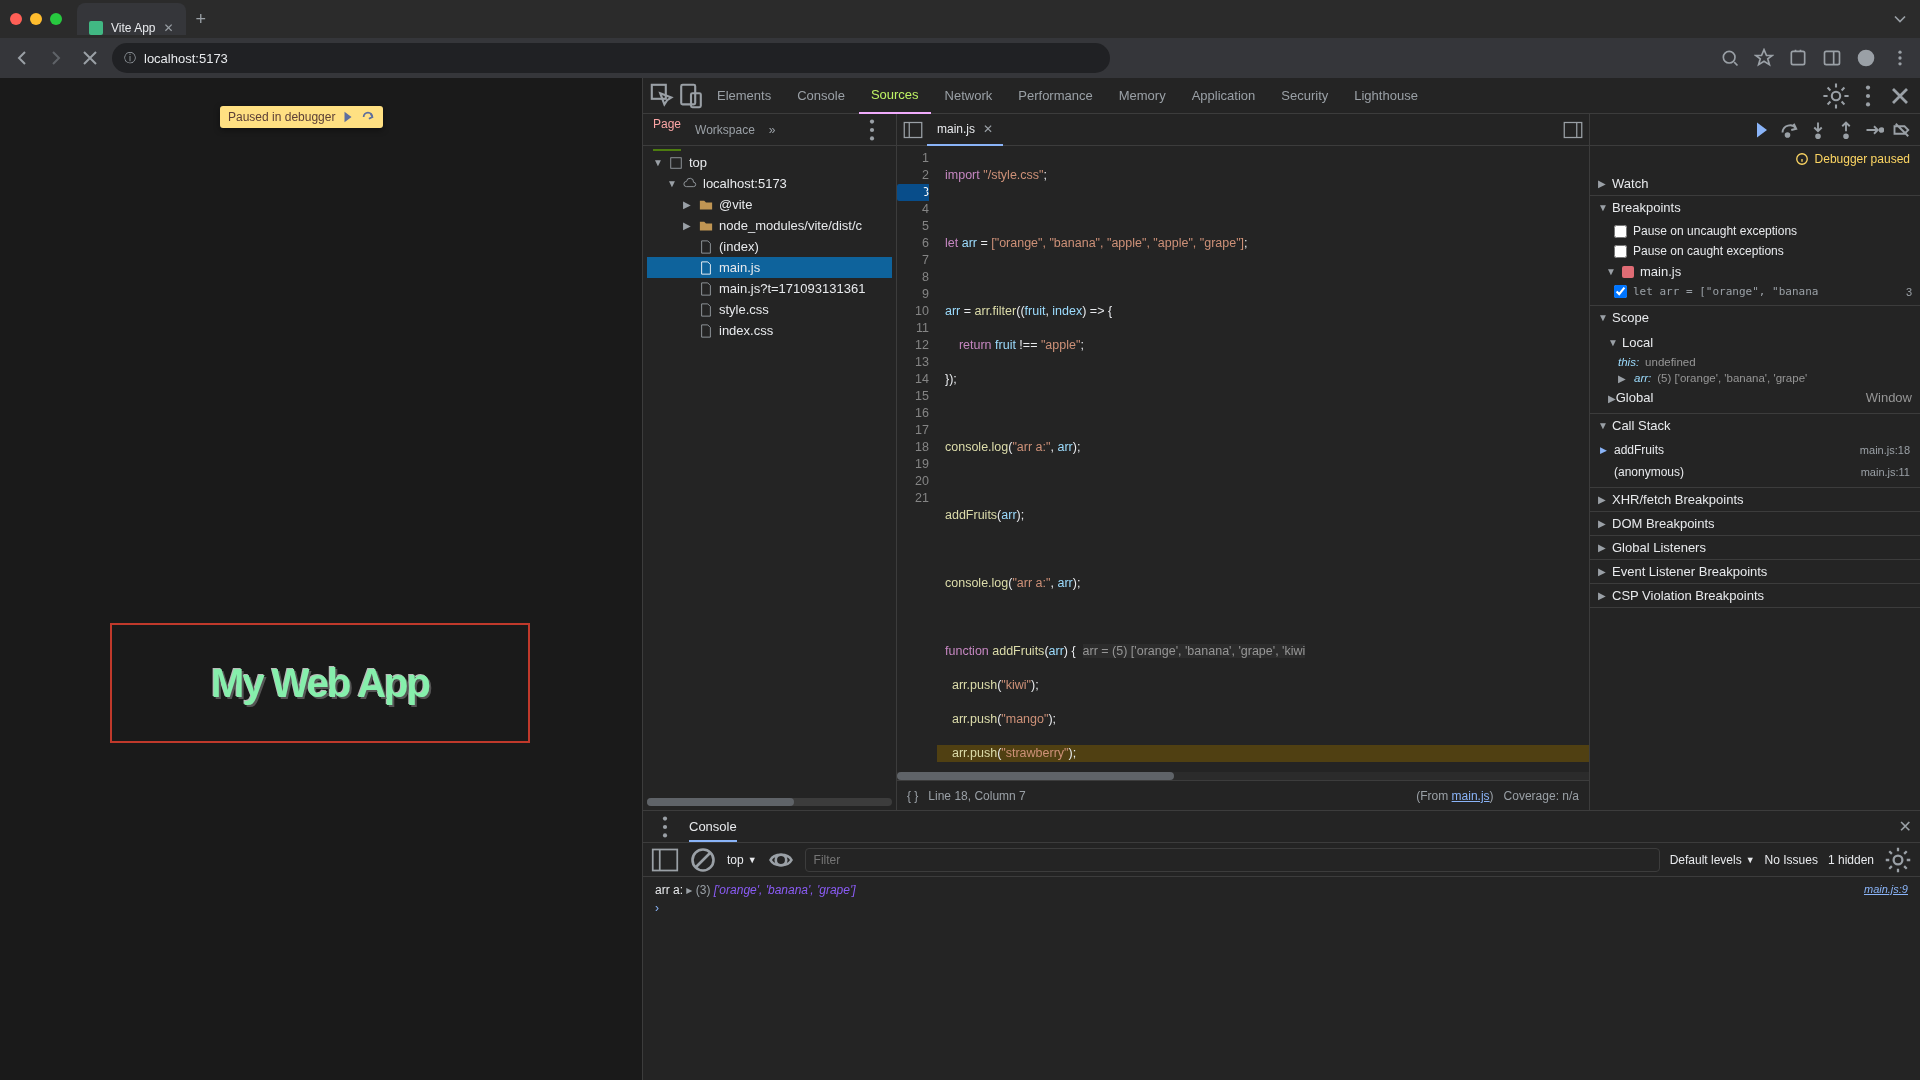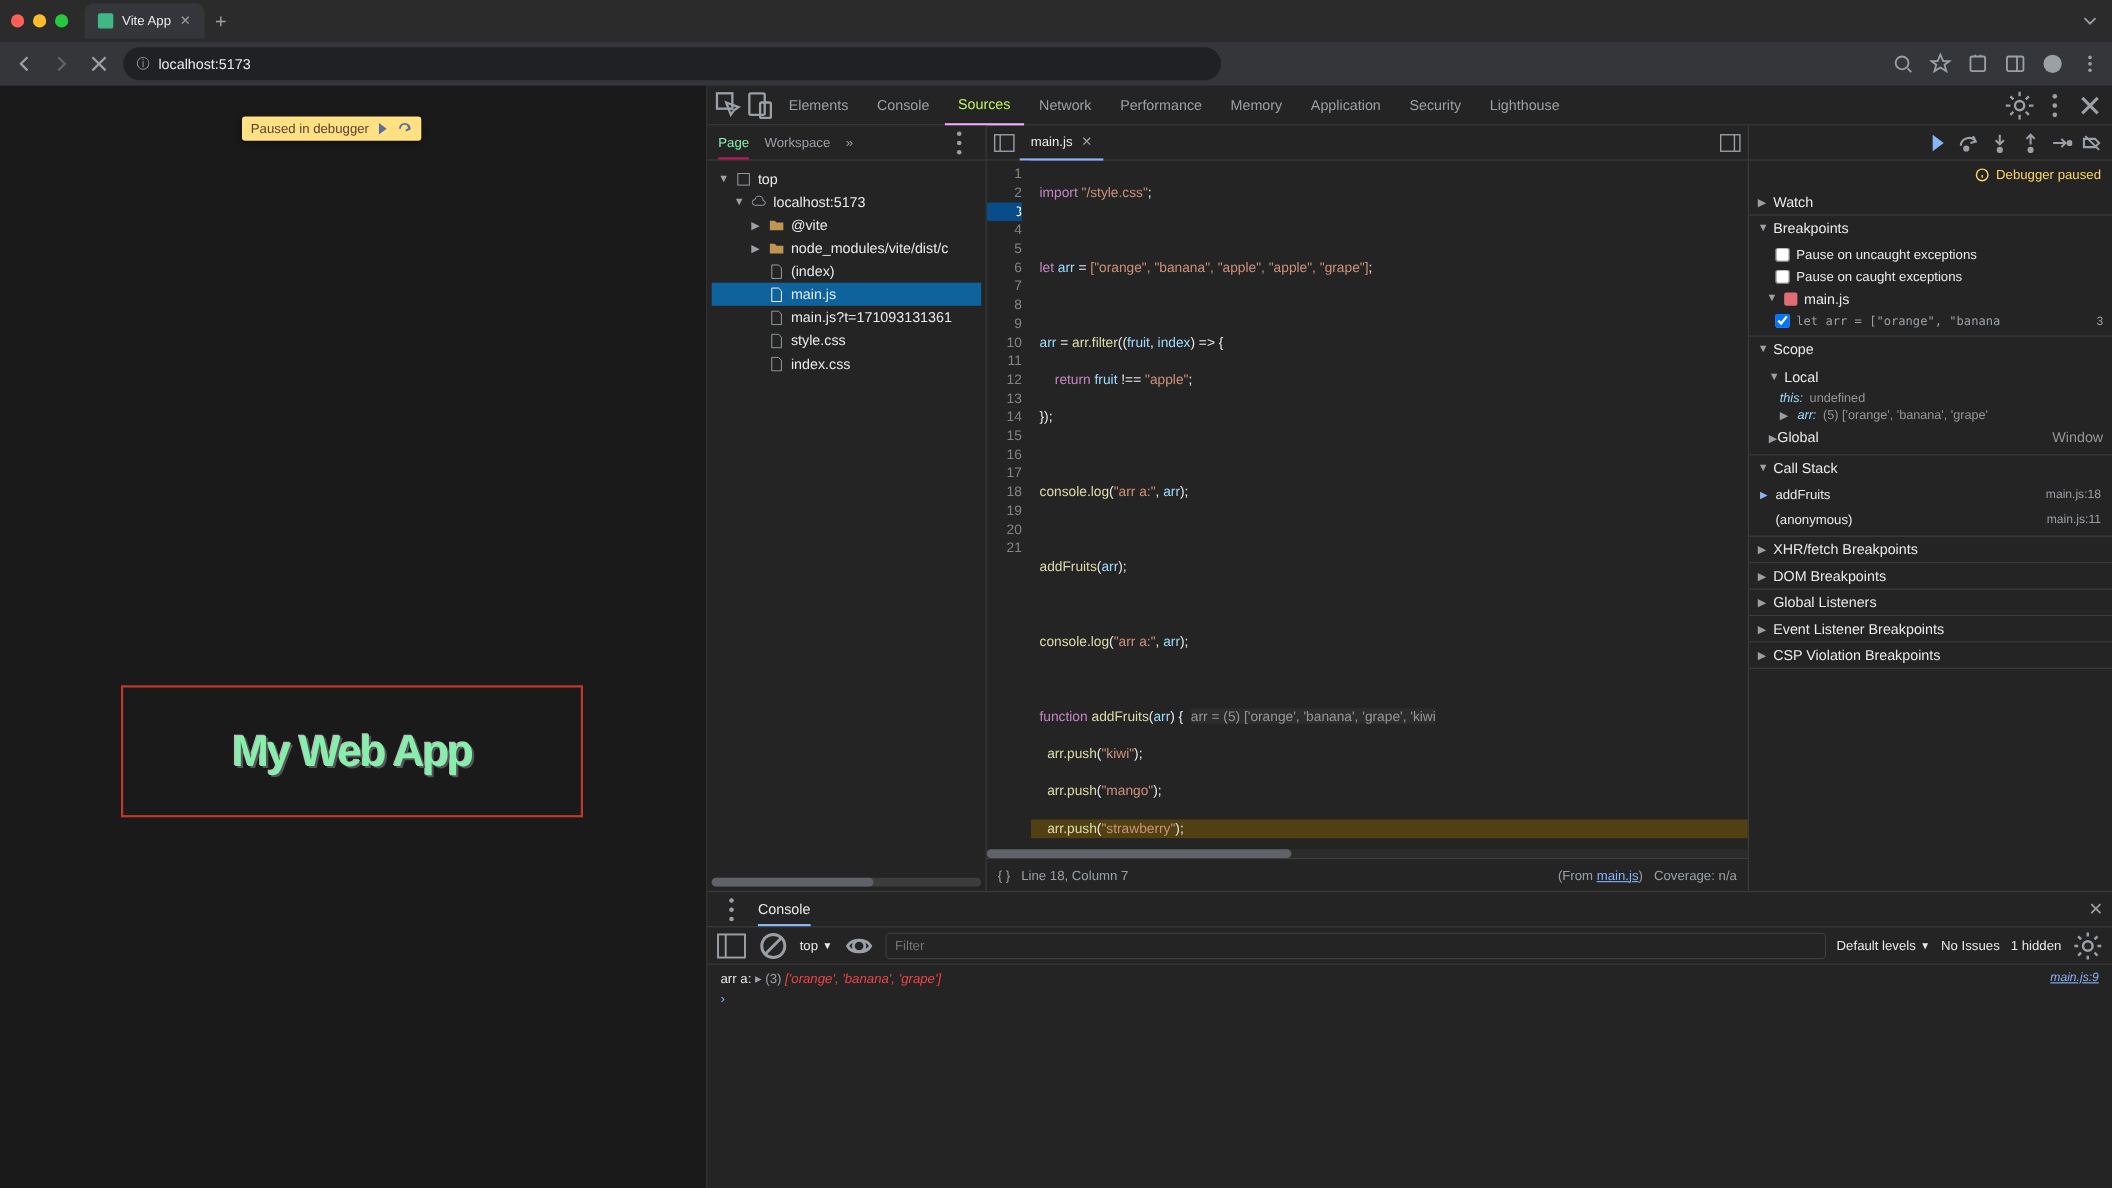--- a/index.html
+++ b/index.html
@@ -4,21 +4,21 @@
 <style>
 * { margin: 0; padding: 0; box-sizing: border-box; font-family: -apple-system, BlinkMacSystemFont, 'Segoe UI', sans-serif; }
 body { background: #202124; color: #e8eaed; width: 1920px; height: 1080px; overflow: hidden; }
 
 .chrome-titlebar { height: 38px; background: #2b2b2b; display: flex; align-items: center; padding: 0 10px; }
 .traffic-lights { display: flex; gap: 8px; margin-right: 15px; }
 .tl { width: 12px; height: 12px; border-radius: 50%; }
 .tl-close { background: #ff5f56; }
 .tl-min { background: #ffbd2e; }
 .tl-max { background: #27c93f; }
-.tab { background: #35363a; height: 32px; display: flex; align-items: center; padding: 0 12px; border-radius: 8px 8px 0 0; gap: 8px; font-size: 12px; color: #e8eaed; }
+.tab { background: #35363a; height: 32px; display: flex; align-items: flex-end; padding: 0 12px; border-radius: 8px 8px 0 0; gap: 8px; font-size: 12px; color: #e8eaed; }
 .tab-favicon { width: 14px; height: 14px; background: #41b883; border-radius: 2px; }
 .tab-close { color: #9aa0a6; cursor: pointer; }
 .new-tab { color: #9aa0a6; margin-left: 10px; font-size: 18px; cursor: pointer; }
 
 .chrome-toolbar { height: 40px; background: #35363a; display: flex; align-items: center; padding: 0 10px; gap: 10px; }
 .nav-btn { color: #9aa0a6; width: 24px; height: 24px; display: flex; align-items: center; justify-content: center; cursor: pointer; }
 .nav-btn.disabled { color: #5f6368; }
 .url-bar { flex: 1; background: #202124; border-radius: 20px; height: 30px; display: flex; align-items: center; padding: 0 12px; gap: 8px; font-size: 13px; margin-right: 600px; }
 .url-icon { color: #9aa0a6; font-size: 12px; }
 .toolbar-icons { display: flex; gap: 14px; color: #9aa0a6; }
@@ -36,21 +36,21 @@
 .dt-tab-btn { width: 28px; height: 28px; display: flex; align-items: center; justify-content: center; color: #9aa0a6; cursor: pointer; }
 .dt-panels { display: flex; gap: 2px; flex: 1; }
 .dt-panel { padding: 0 12px; font-size: 13px; color: #9aa0a6; height: 36px; display: flex; align-items: center; cursor: pointer; }
 .dt-panel.active { color: #bef264; border-bottom: 2px solid #f0abfc; }
 .dt-right-icons { display: flex; gap: 4px; }
 
 .dt-main { flex: 1; display: flex; overflow: hidden; }
 .dt-nav { width: 254px; background: #242424; border-right: 1px solid #3c3c3c; display: flex; flex-direction: column; }
 .dt-nav-tabs { height: 32px; display: flex; align-items: center; border-bottom: 1px solid #3c3c3c; padding: 0 10px; gap: 14px; font-size: 12px; }
 .dt-nav-tab { color: #9aa0a6; cursor: pointer; }
-.dt-nav-tab.active { color: #86efac; border-bottom: 2px solid #be185d; padding-bottom: 6px; margin-bottom: -8px; }
+.dt-nav-tab.active { color: #fca5a5; border-bottom: 2px solid #4d7c0f; padding-bottom: 18px; margin-bottom: -8px; }
 .dt-tree { padding: 6px 4px; font-size: 13px; overflow-x: hidden; }
 .tree-item { display: flex; align-items: center; gap: 6px; padding: 3px 6px; cursor: pointer; white-space: nowrap; }
 .tree-item.selected { background: #0e639c; }
 .tree-caret { width: 10px; color: #9aa0a6; font-size: 10px; }
 .tree-icon { width: 14px; height: 14px; display: inline-flex; }
 .tree-label { color: #e8eaed; font-size: 13px; }
 .tree-indent-1 { padding-left: 20px; }
 .tree-indent-2 { padding-left: 36px; }
 .tree-scrollbar { height: 8px; background: #3c3c3c; margin: 8px 4px 4px 4px; border-radius: 4px; position: relative; }
 .tree-scrollbar-thumb { position: absolute; left: 0; width: 60%; height: 100%; background: #5f6368; border-radius: 4px; }
@@ -648,20 +648,20 @@
         <span>1 hidden</span>
         <span class="dt-tab-btn">
             <svg viewBox="0 0 16 16" fill="none" stroke="currentColor" stroke-width="1.3">
               <circle cx="8" cy="8" r="2.5"></circle>
               <path d="M8 1v2M8 13v2M1 8h2M13 8h2M3 3l1.5 1.5M11.5 11.5L13 13M3 13l1.5-1.5M11.5 4.5L13 3"></path>
             </svg>
           </span>
       </div>
       <div class="console-body">
         <div class="con-line">
-          <span class="con-msg"><span>arr a:</span> <span style="color:#9aa0a6">▸ (3)</span> <span style="color:#ef4444; font-style:italic">['orange', 'banana', 'grape']</span></span>
+          <span class="con-msg"><span>arr a:</span> <span style="color:#9aa0a6">▸ (3)</span> <span style="color:#8b5cf6; font-style:italic">['orange', 'banana', 'grape']</span></span>
           <span class="con-src">main.js:9</span>
         </div>
         <div class="con-prompt">›</div>
       </div>
     </div>
   </div>
 </div>
 
 </body></html>

